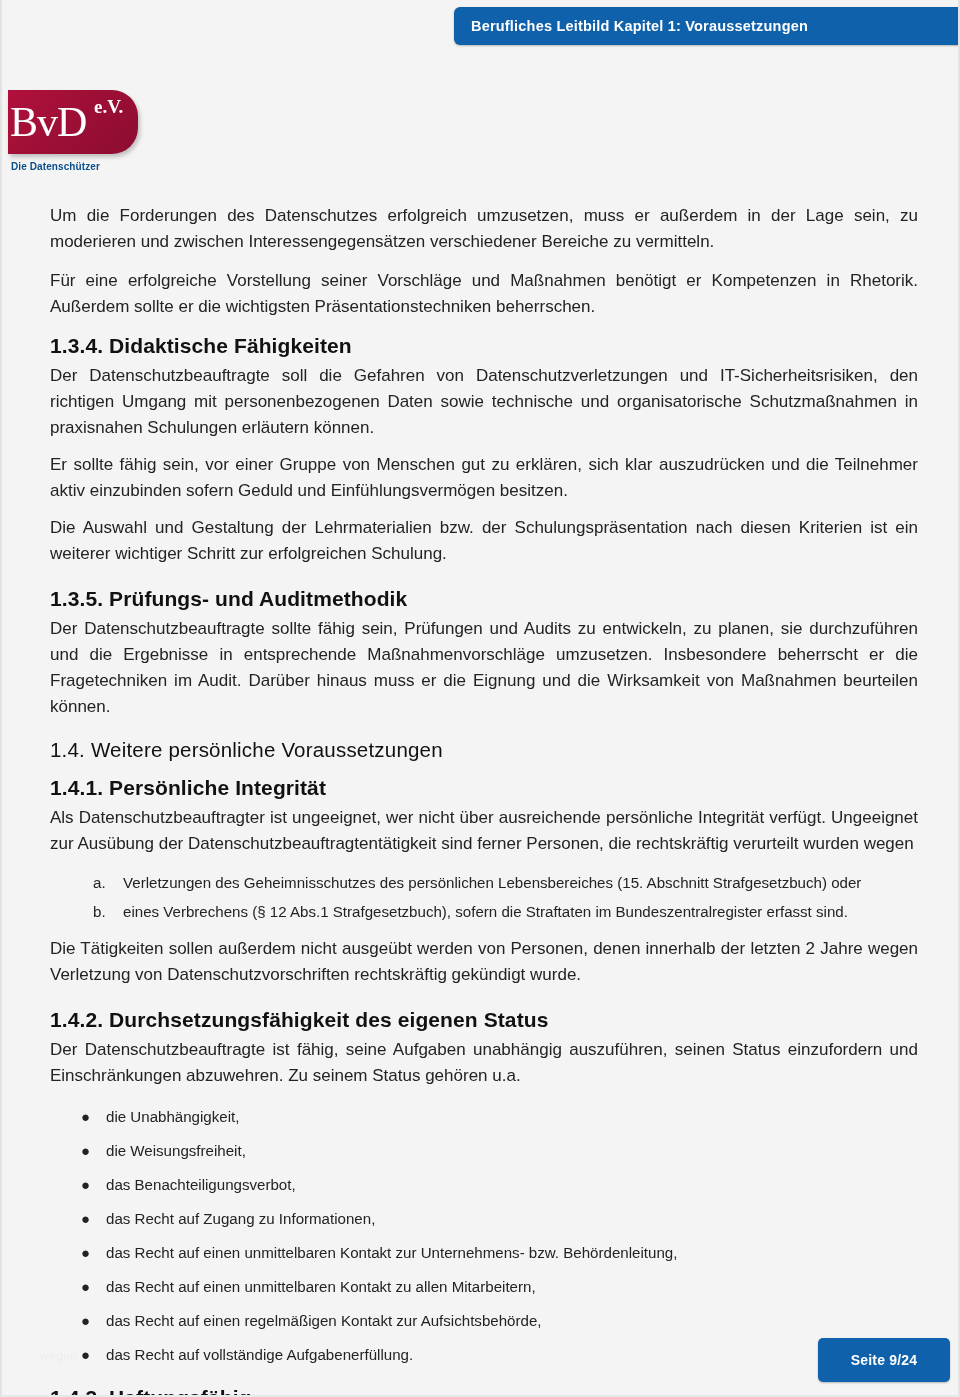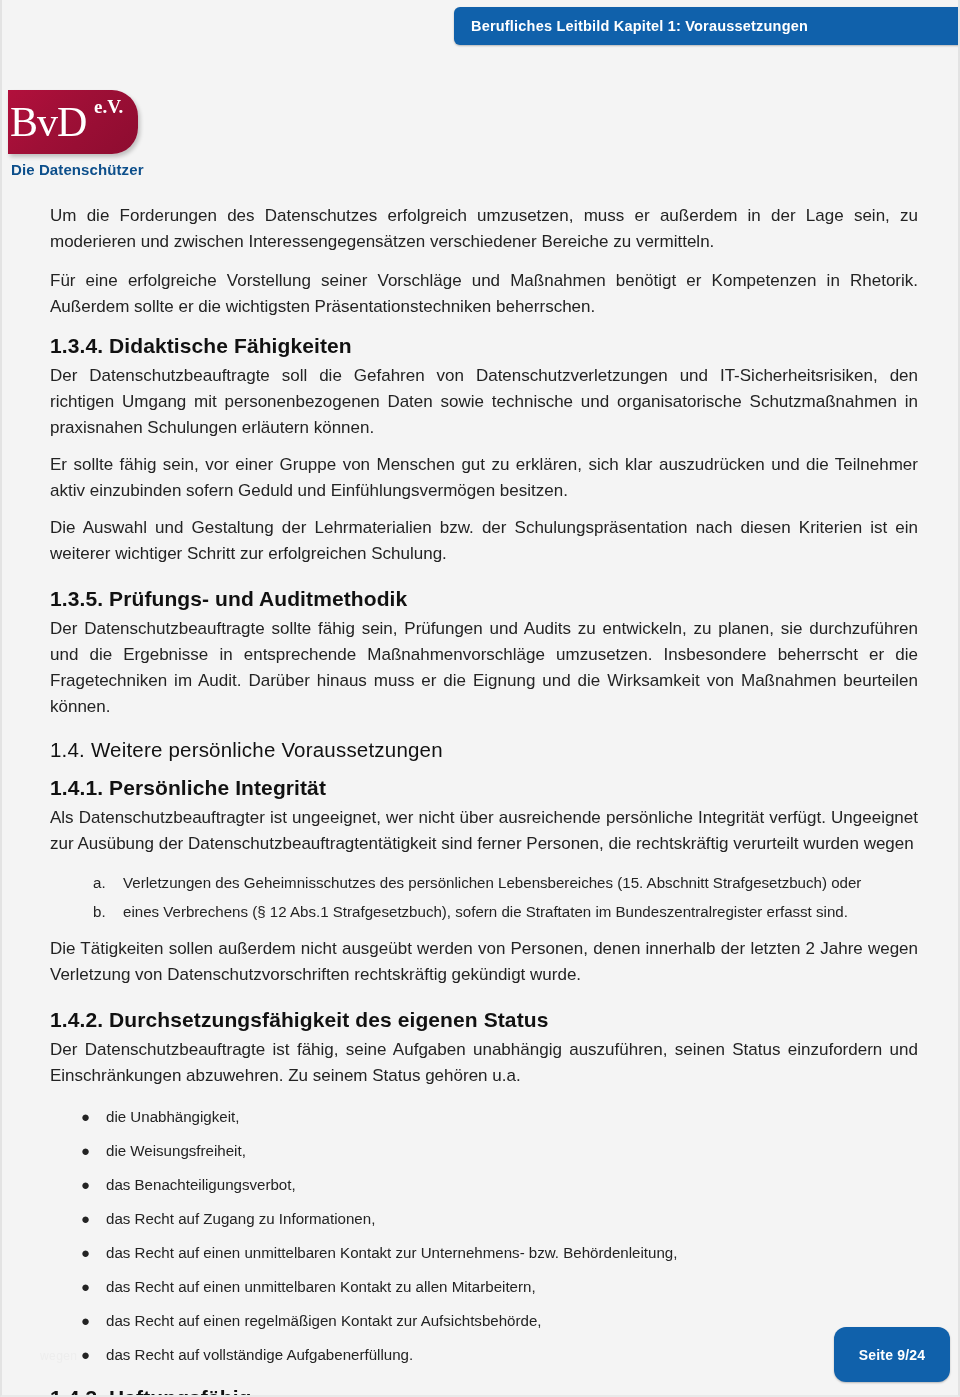--- a/index.html
+++ b/index.html
@@ -78,21 +78,21 @@
     top: 6px;
     color: #ffffff;
     font-family: "Liberation Serif", serif;
     font-size: 19px;
     font-weight: bold;
   }
   .logo-tagline {
     margin-top: 7px;
     margin-left: 3px;
     color: #0d4f8b;
-    font-size: 15px;
+    font-size: 10px;
     font-weight: bold;
     letter-spacing: 0.1px;
   }
 
   
   .content {
     position: absolute;
     left: 48px;
     top: 203px;
     width: 868px;
@@ -161,24 +161,25 @@
     font-size: 15px;
     line-height: 34px;
   }
 
   
   .footer-badge {
     position: absolute;
     right: 8px;
     bottom: 13px;
     min-width: 116px;
-    height: 55px;
+    height: 44px;
     background: #1061ab;
-    border-radius: 12px;
+    border-radius: 5px;
     box-shadow: 0 1px 2px rgba(0,0,0,0.25);
+    padding-left: 16px;
   }
   .footer-badge .footer-label {
     position: absolute;
     left: 0;
     right: 0;
     top: 50%;
     transform: translateY(-50%);
     text-align: center;
     color: #ffffff;
     font-size: 14px;

